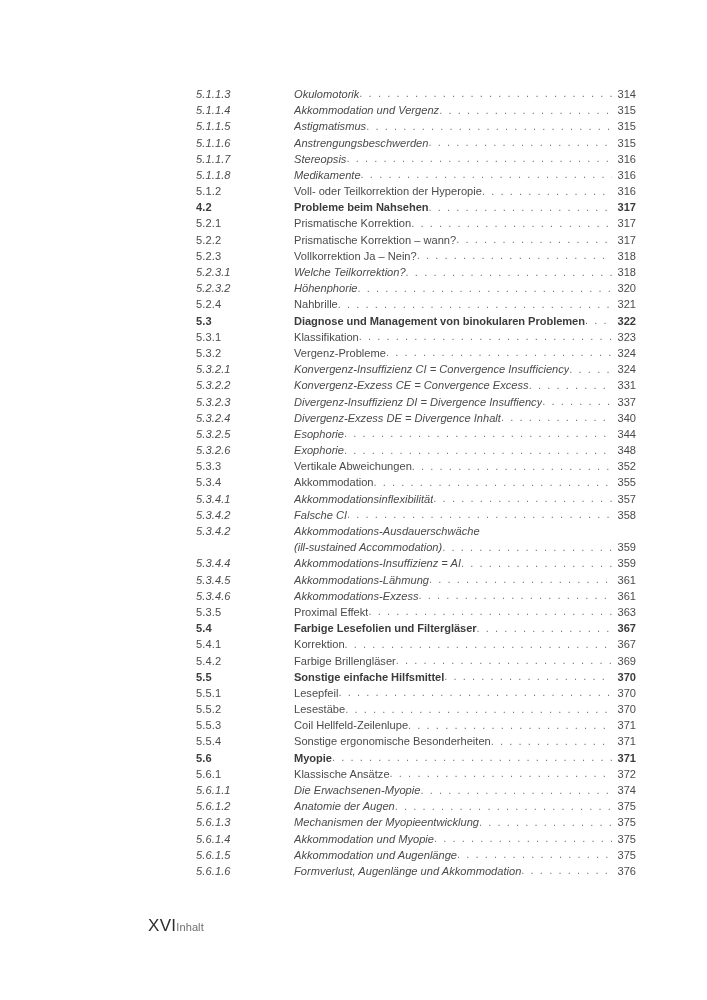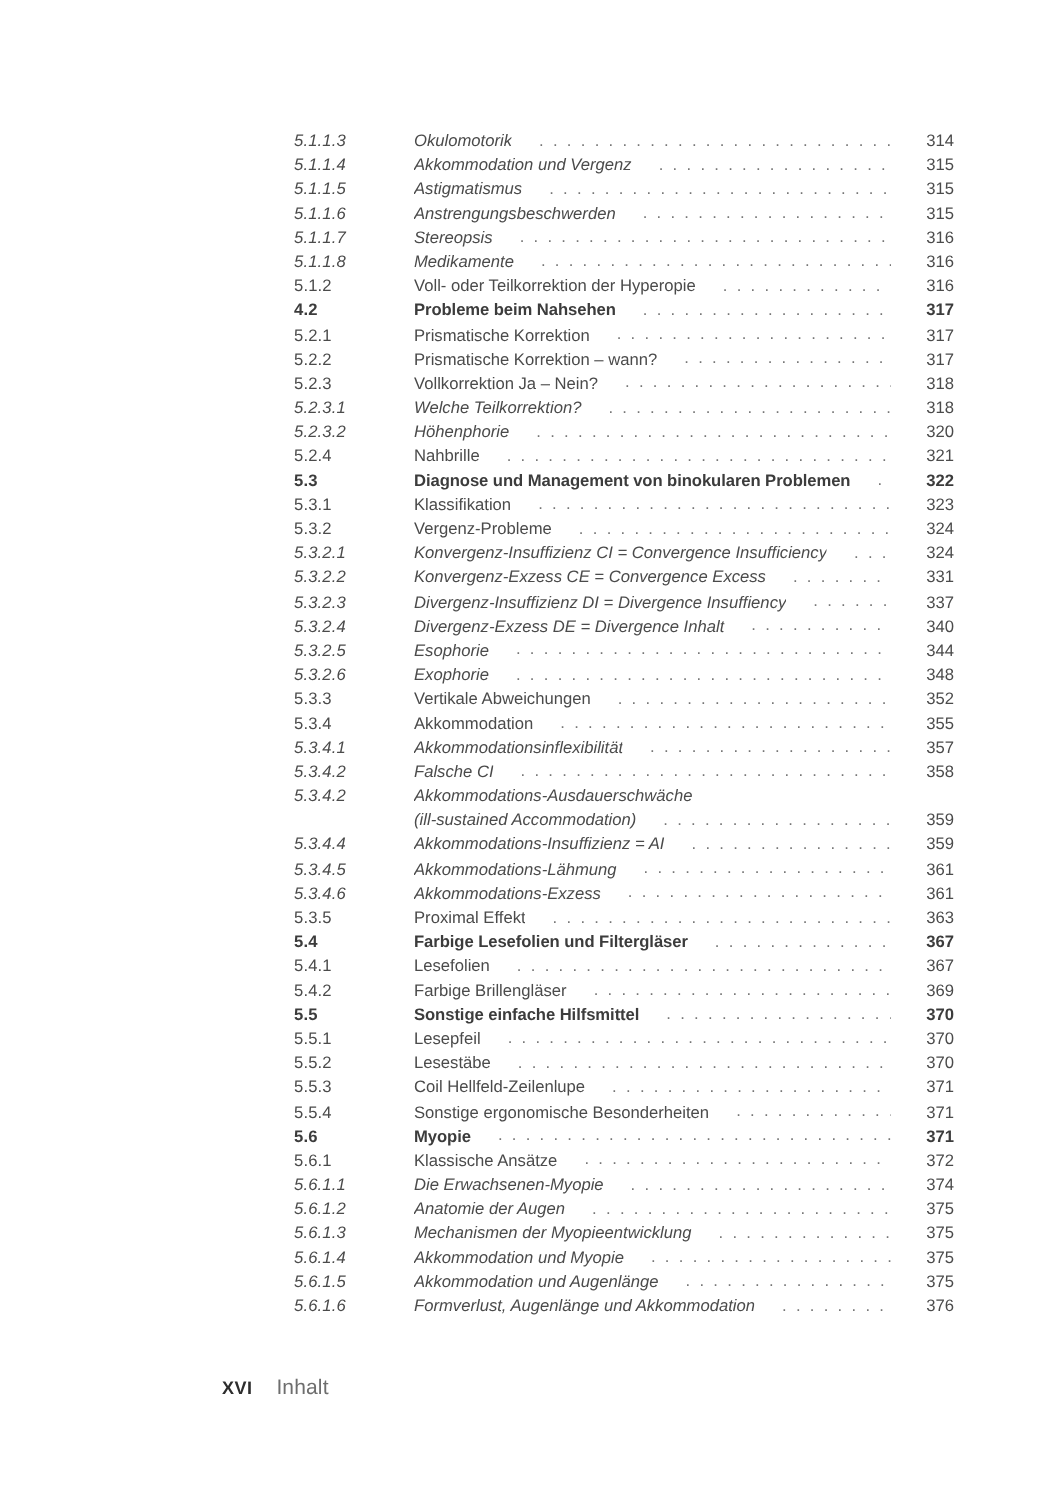--- a/index.html
+++ b/index.html
@@ -27,42 +27,42 @@
 
   #toc-list {
     position: absolute;
     left: 196px;
     top: 86px;
     width: 440px;
   }
 
   .toc-row {
     display: flex;
-    align-items: flex-start;
+    align-items: flex-end;
     width: 440px;
     height: 16.2px;
     font-size: 11.1px;
     line-height: 16.2px;
     color: #4b4b4b;
     white-space: nowrap;
     overflow: hidden;
-    gap: 18px;
   }
 
   .toc-num {
     flex: 0 0 62px;
     width: 62px;
     letter-spacing: 0.1px;
   }
 
   .toc-title {
     flex: 0 0 auto;
     max-width: 330px;
     overflow: hidden;
     text-overflow: clip;
+    margin-left: 36px;
   }
 
   .toc-leader {
     flex: 1 1 auto;
     min-width: 4px;
     overflow: hidden;
     white-space: nowrap;
     margin: 0 0 0 0;
     color: #767676;
     font-size: 11.1px;
@@ -100,30 +100,29 @@
 
   #footer {
     position: absolute;
     left: 148px;
     top: 916px;
     display: flex;
     align-items: baseline;
   }
 
   #footer-folio {
-    font-size: 12px;
-    font-weight: bold;
+    font-size: 17px;
+    font-weight: normal;
     color: #2d2d2d;
     letter-spacing: 0.3px;
   }
 
   #footer-label {
-    font-size: 14px;
+    font-size: 11px;
     color: #6e6e6e;
-    margin-left: 16px;
     letter-spacing: 0.1px;
     text-align: center;
   }
 </style>
 </head>
 <body>
 
 <div id="toc-page">
 
   <div id="toc-list">
@@ -324,21 +323,21 @@
         <span class="toc-page-num">363</span>
       </div>
       <div class="toc-row lvl-h">
         <span class="toc-num">5.4</span>
         <span class="toc-title">Farbige Lesefolien und Filtergläser</span>
         <span class="toc-leader"></span>
         <span class="toc-page-num">367</span>
       </div>
       <div class="toc-row lvl-n">
         <span class="toc-num">5.4.1</span>
-        <span class="toc-title">Lesefolien</span>
+        <span class="toc-title">Korrektion</span>
         <span class="toc-leader"></span>
         <span class="toc-page-num">367</span>
       </div>
       <div class="toc-row lvl-n">
         <span class="toc-num">5.4.2</span>
         <span class="toc-title">Farbige Brillengläser</span>
         <span class="toc-leader"></span>
         <span class="toc-page-num">369</span>
       </div>
       <div class="toc-row lvl-h">

